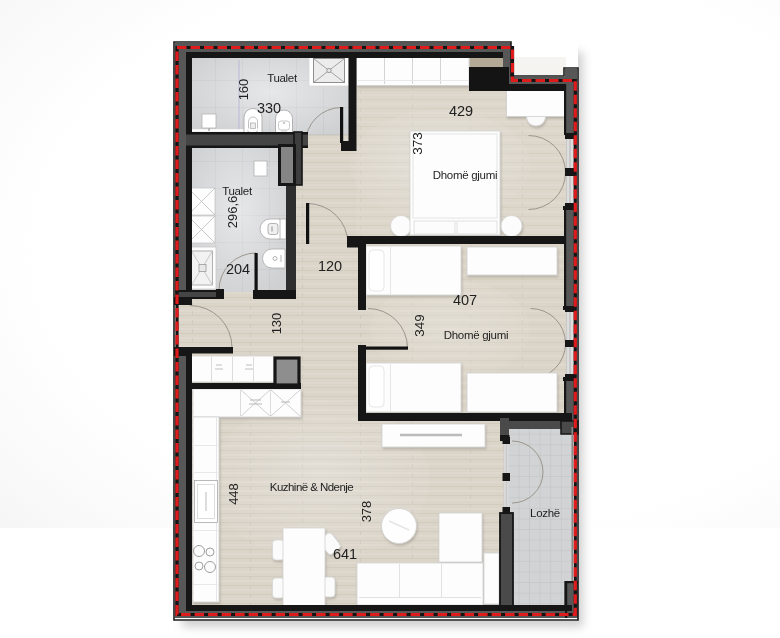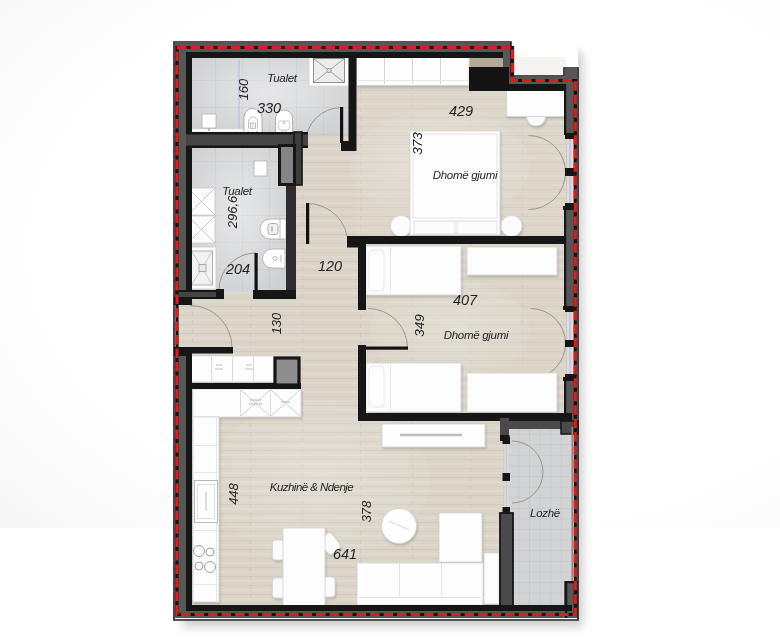--- a/index.html
+++ b/index.html
@@ -1,18 +1,18 @@
 <!DOCTYPE html>
 <html><head>
 <meta charset="utf-8">
 <style>
   html,body{margin:0;padding:0;}
   body{width:780px;height:638px;overflow:hidden;font-family:"Liberation Sans",sans-serif;}
   .bg{position:relative;width:780px;height:528px;
-      background:radial-gradient(ellipse 95% 92% at 60% 47%, #ffffff 58%, #f8f8f8 80%, #ededed 100%);font-style:italic;}
+      background:radial-gradient(ellipse 95% 92% at 60% 47%, #ffffff 58%, #f8f8f8 80%, #ededed 100%);}
   svg{position:absolute;left:0;top:0;}
   text{font-family:"Liberation Sans",sans-serif;fill:#1f1f1f;}
 </style>
 </head>
 <body>
 <div class="bg">
 <svg width="780" height="638" viewBox="0 0 780 638">
 <defs>
   <filter id="blur6" x="-20%" y="-20%" width="140%" height="140%">
           <feGaussianBlur stdDeviation="5"></feGaussianBlur>

